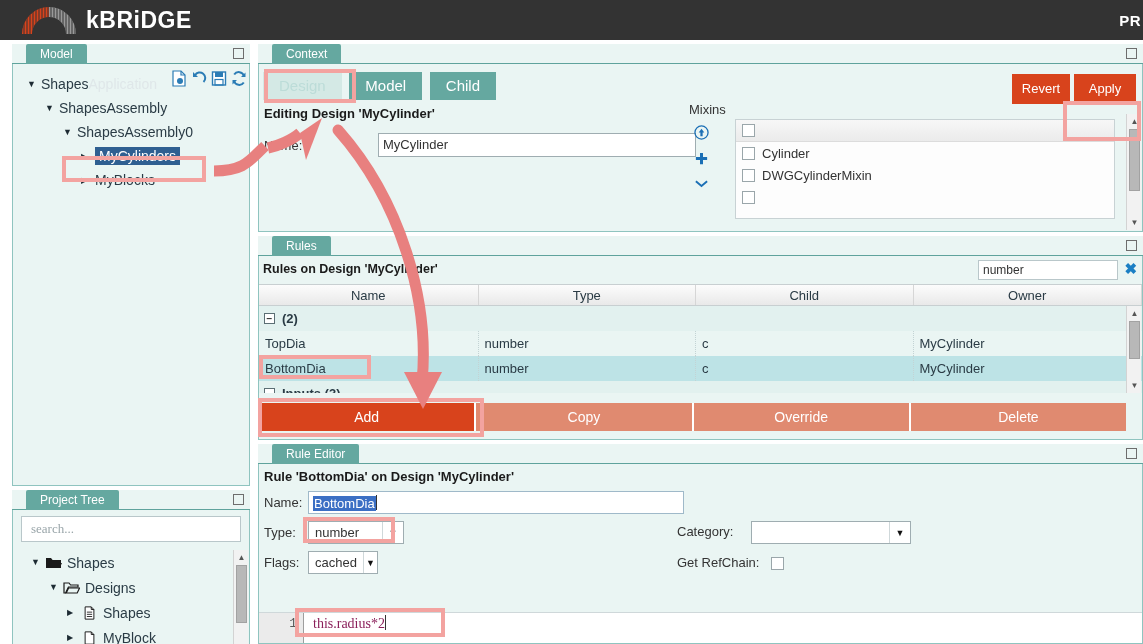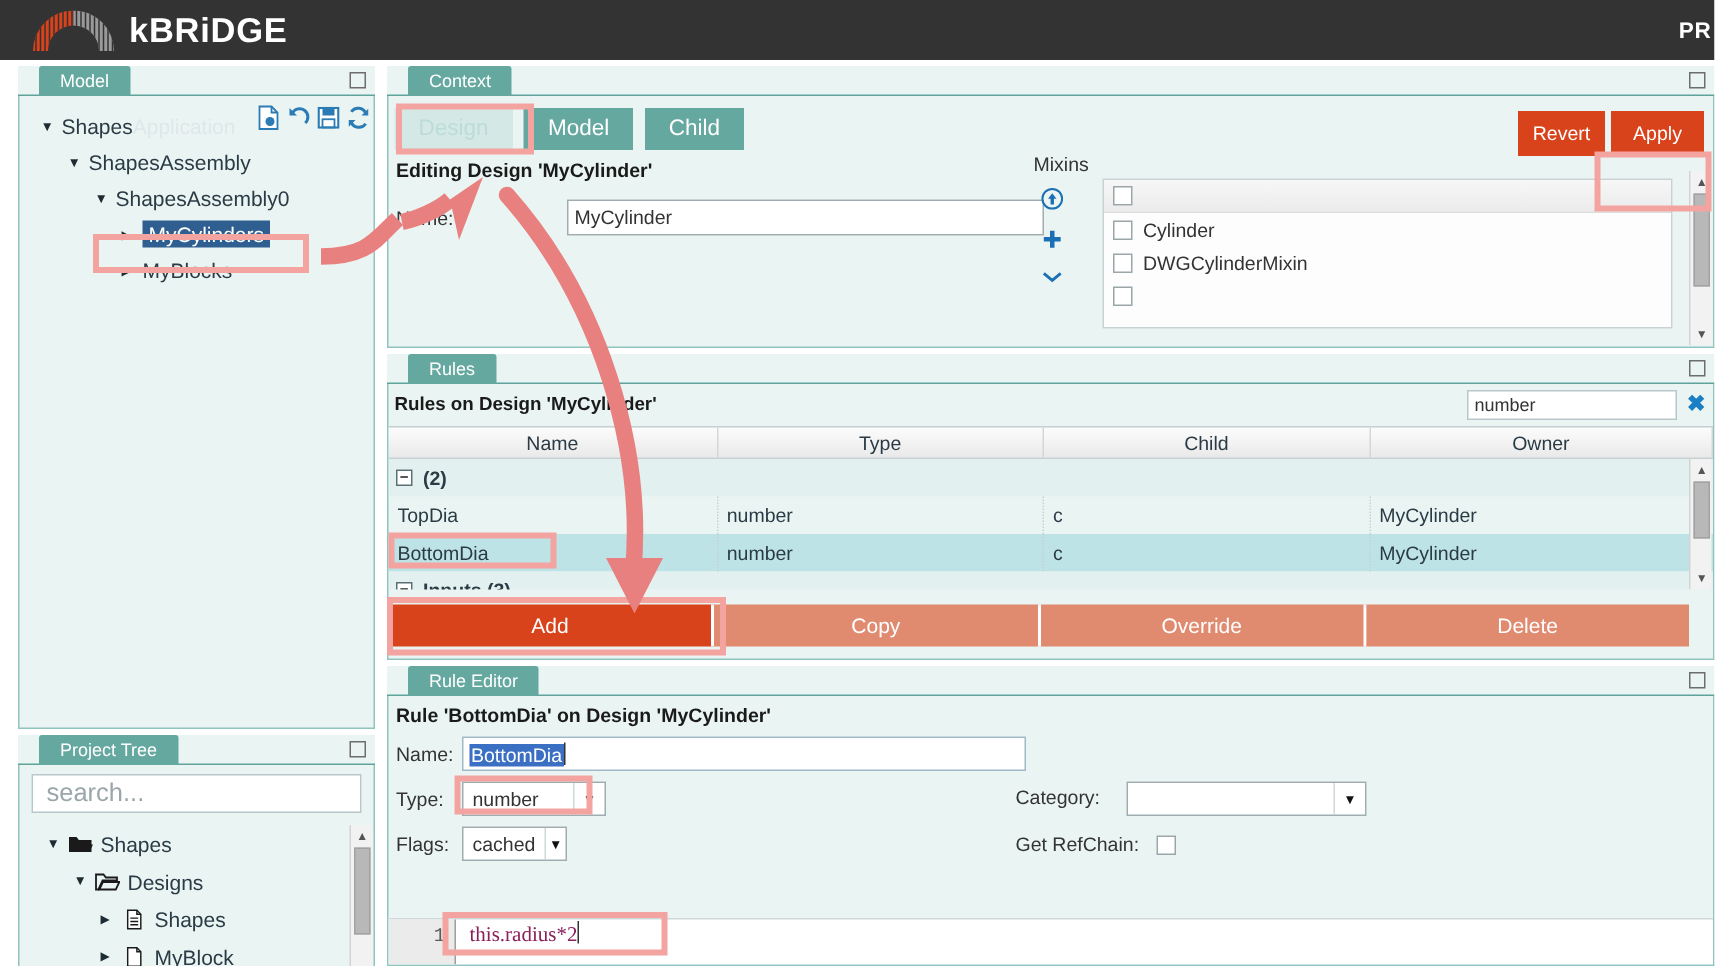--- a/index.html
+++ b/index.html
@@ -79,22 +79,22 @@
   .tico{ width:16px; height:17px; display:block; }
 
   
   #project-panel{ left:12px; top:490px; width:238px; height:160px; }
   .search-box{
     margin:6px 8px 0 8px; height:26px; background:#fff;
     border:1px solid #b9c7ca; display:flex; align-items:center;
     padding:0 7px; color:#9aa6aa; font-size:13px;
   }
   .search-box input{
-    border:none; outline:none; width:100%; font-size:17px;
-    font-family:Liberation Sans, sans-serif; color:#555; background:transparent;
+    border:none; outline:none; width:100%; font-size:13px;
+    font-family:Liberation Serif, serif; color:#555; background:transparent;
   }
   .search-box input::placeholder{ color:#9aa6aa; }
   .ptree{ margin:8px 0 0 0; position:relative; }
   .ptree-row{ display:flex; align-items:center; height:25px; font-size:14px; color:#2a3b45; }
   .ptree-row.p1{ padding-left:18px; }
   .ptree-row.p2{ padding-left:36px; }
   .ptree-row.p3{ padding-left:54px; }
   .ficon{ width:17px; height:14px; margin-right:5px; display:inline-block; }
 
   .vscroll{

